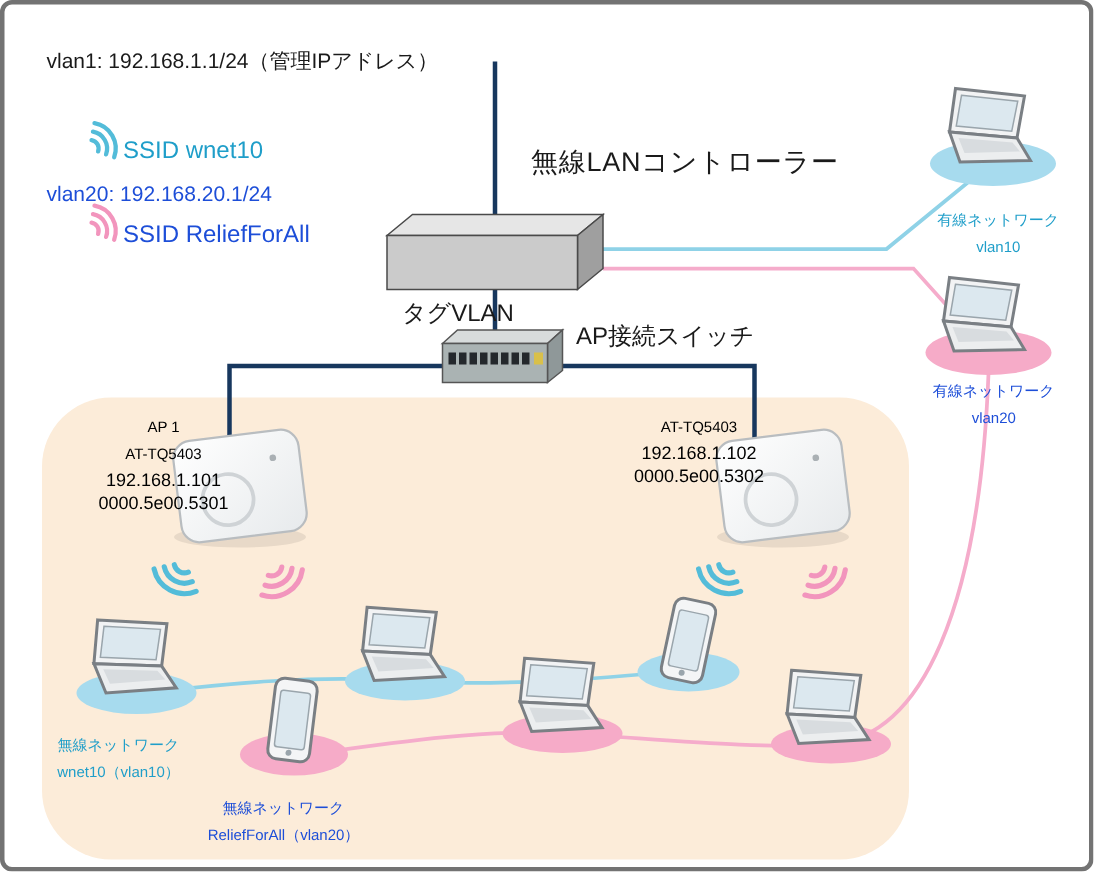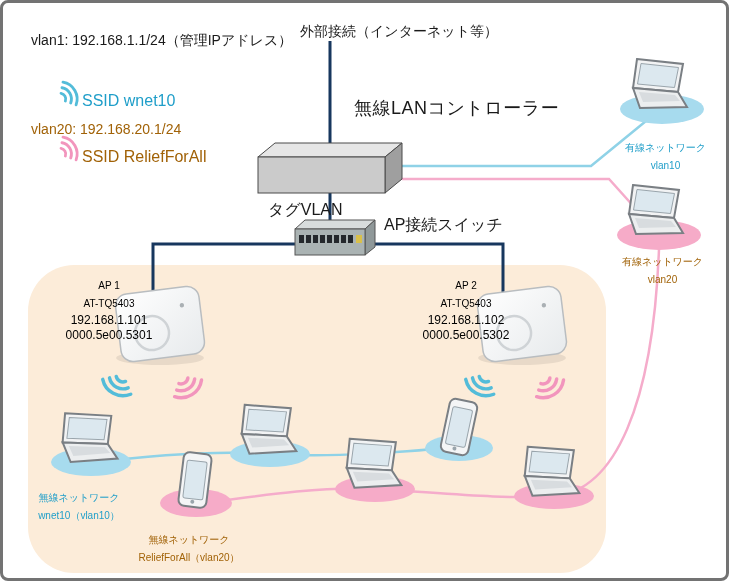--- a/index.html
+++ b/index.html
@@ -5,21 +5,21 @@
   *{margin:0;padding:0;box-sizing:border-box}
   html,body{background:#ffffff}
   .stage{
     position:relative;width:729px;height:581px;background:#fff;
     border:3px solid #737373;border-radius:8px;overflow:hidden;
     font-family:"Liberation Sans","DejaVu Sans",sans-serif;
   }
   svg.layer{position:absolute;left:0;top:0;width:729px;height:581px}
   .lbl{position:absolute;white-space:nowrap;color:#1a1a1a;line-height:1.2}
   .cyan{color:#1f9ec9}
-  .pink{color:#a16207}
+  .pink{color:#1d4ed8}
   .fs14{font-size:14px}
   .fs13{font-size:16px}
   .big{font-size:18px;letter-spacing:.5px}
   .block{position:absolute;text-align:center;line-height:1.3}
   .block .l14{font-size:10px;line-height:18px}
   .block .l12{font-size:12px;line-height:15px}
 </style>
 </head>
 <body>
 
@@ -124,34 +124,32 @@
     <use href="#laptop" transform="translate(653,219)"></use>
     <use href="#phone" transform="translate(192,477) rotate(7)"></use>
     <use href="#phone" transform="translate(456,424) rotate(12)"></use>
   </svg>
 
   <div class="lbl fs14" style="left:28px;top:29px">vlan1: 192.168.1.1/24（管理IPアドレス）</div>
   <div class="lbl fs13 cyan" style="left:79px;top:88px">SSID wnet10</div>
   <div class="lbl fs14 pink" style="left:28px;top:118px">vlan20: 192.168.20.1/24</div>
   <div class="lbl fs13 pink" style="left:79px;top:144px">SSID ReliefForAll</div>
 
-  <div class="lbl fs14" style="left:297px;top:20px">外部接続（インターネット等）</div>
   <div class="lbl big" style="left:351px;top:95px">無線LANコントローラー</div>
   <div class="lbl fs13" style="left:265px;top:197px">タグVLAN</div>
   <div class="lbl fs13" style="left:381px;top:212px">AP接続スイッチ</div>
 
   <div class="block" style="left:50px;top:274px;width:112px">
     <div class="l14">AP 1</div>
     <div class="l14">AT-TQ5403</div>
     <div class="l12">192.168.1.101</div>
     <div class="l12">0000.5e00.5301</div>
   </div>
 
   <div class="block" style="left:407px;top:274px;width:112px">
-    <div class="l14">AP 2</div>
     <div class="l14">AT-TQ5403</div>
     <div class="l12">192.168.1.102</div>
     <div class="l12">0000.5e00.5302</div>
   </div>
 
   <div class="block cyan" style="left:600px;top:136px;width:125px">
     <div class="l14">有線ネットワーク</div>
     <div class="l14">vlan10</div>
   </div>
 

